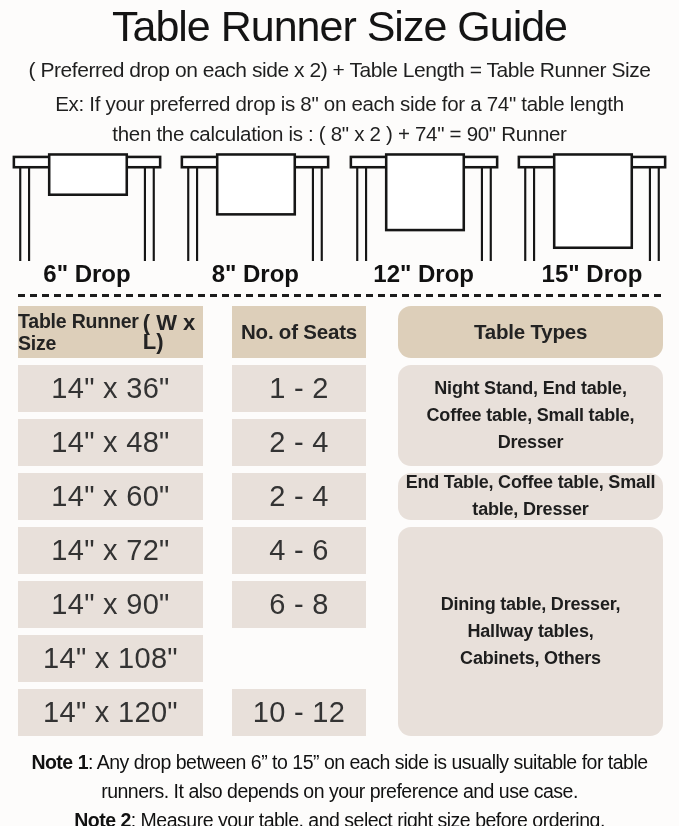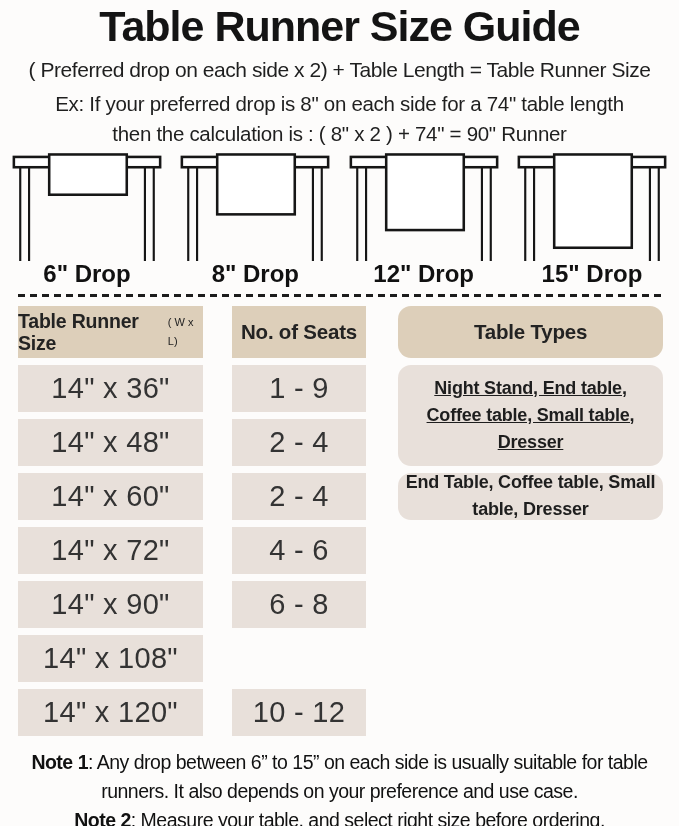--- a/index.html
+++ b/index.html
@@ -12,21 +12,21 @@
   body{
     width:679px;height:826px;overflow:hidden;
     background:#fdfcfb;
     font-family:"Liberation Sans","DejaVu Sans",sans-serif;
     color:#222;
   }
   
   .page-title{
     margin:0;padding-top:2px;
     text-align:center;
-    font-size:43px;line-height:48px;font-weight:700;
+    font-size:43px;line-height:48px;font-weight:400;
     letter-spacing:-1px;color:#141414;
   }
   .formula-line{
     margin:6px 0 8px;text-align:center;white-space:nowrap;
     font-size:21px;line-height:27px;letter-spacing:-0.45px;color:#1f1f1f;
   }
   .example-line{
     margin:4px 16px 0;text-align:center;white-space:nowrap;
     font-size:20.5px;line-height:26px;letter-spacing:-0.3px;color:#1f1f1f;
   }
@@ -58,36 +58,36 @@
   }
   .gc1{grid-column:1;}
   .gc2{grid-column:3;}
   .gc3{grid-column:5;border-radius:13px;}
   .hcell{
     background:var(--header-bg);
     display:flex;flex-direction:row;align-items:center;justify-content:center;
     color:#232323;
   }
   .hcell .h-main{font-size:19.5px;font-weight:700;line-height:22px;letter-spacing:-0.2px;}
-  .hcell .h-sub{font-size:11px;font-weight:400;line-height:19px;}
+  .hcell .h-sub{font-size:22px;font-weight:700;line-height:19px;}
   .hcell.single .h-main{font-size:20.5px;}
   .vcell{
     background:var(--cell-bg);
     display:flex;align-items:center;justify-content:center;
     font-size:29px;font-weight:400;letter-spacing:0.3px;color:#333;
   }
   .tcell{
     background:var(--cell-bg);
     display:flex;align-items:center;justify-content:center;
     text-align:center;
     font-size:18px;font-weight:700;line-height:27px;color:#1e1e1e;
     letter-spacing:-0.2px;
   }
   .tcell .type-text{display:block;}
-  .tcell.group-a .type-text{max-width:232px;text-decoration:underline;}
+  .tcell.group-a .type-text{max-width:232px;}
   .tcell.group-b .type-text{max-width:250px;}
   .tcell.group-c .type-text{max-width:205px;}
   
   .notes{
     margin:12px auto 0;width:672px;
     text-align:center;
     font-size:19.5px;line-height:29px;letter-spacing:-0.5px;color:#111;
   }
   .notes p{margin:0;}
   .note-label{font-weight:700;}
@@ -153,37 +153,40 @@
     <span class="h-sub">( W x L)</span>
   </div>
   <div class="hcell single gc2" style="grid-row:1">
     <span class="h-main">No. of Seats</span>
   </div>
   <div class="hcell single gc3" style="grid-row:1">
     <span class="h-main">Table Types</span>
   </div>
 
   <div class="vcell gc1" style="grid-row:2">14" x 36"</div>
-  <div class="vcell gc2" style="grid-row:2">1 - 9</div>
+  <div class="vcell gc2" style="grid-row:2">1 - 2</div>
   <div class="vcell gc1" style="grid-row:3">14" x 48"</div>
   <div class="vcell gc2" style="grid-row:3">2 - 4</div>
   <div class="vcell gc1" style="grid-row:4">14" x 60"</div>
   <div class="vcell gc2" style="grid-row:4">2 - 4</div>
   <div class="vcell gc1" style="grid-row:5">14" x 72"</div>
   <div class="vcell gc2" style="grid-row:5">4 - 6</div>
   <div class="vcell gc1" style="grid-row:6">14" x 90"</div>
   <div class="vcell gc2" style="grid-row:6">6 - 8</div>
   <div class="vcell gc1" style="grid-row:7">14" x 108"</div>
   <div class="vcell gc1" style="grid-row:8">14" x 120"</div>
   <div class="vcell gc2" style="grid-row:8">10 - 12</div>
 
   <div class="tcell group-a gc3" style="grid-row:2 / span 2">
     <span class="type-text">Night Stand, End table, Coffee table, Small table, Dresser</span>
   </div>
   <div class="tcell group-b gc3" style="grid-row:4">
     <span class="type-text">End Table, Coffee table, Small table, Dresser</span>
   </div>
+  <div class="tcell group-c gc3" style="grid-row:5 / span 4">
+    <span class="type-text">Dining table, Dresser, Hallway tables, Cabinets, Others</span>
+  </div>
 </div>
 
 <div class="notes">
   <p><span class="note-label">Note 1</span><span>: Any drop between 6” to 15” on each side is usually suitable for table runners. It also depends on your preference and use case.</span></p>
   <p><span class="note-label">Note 2</span><span>: Measure your table, and select right size before ordering.</span></p>
 </div>
 
 </body></html>

